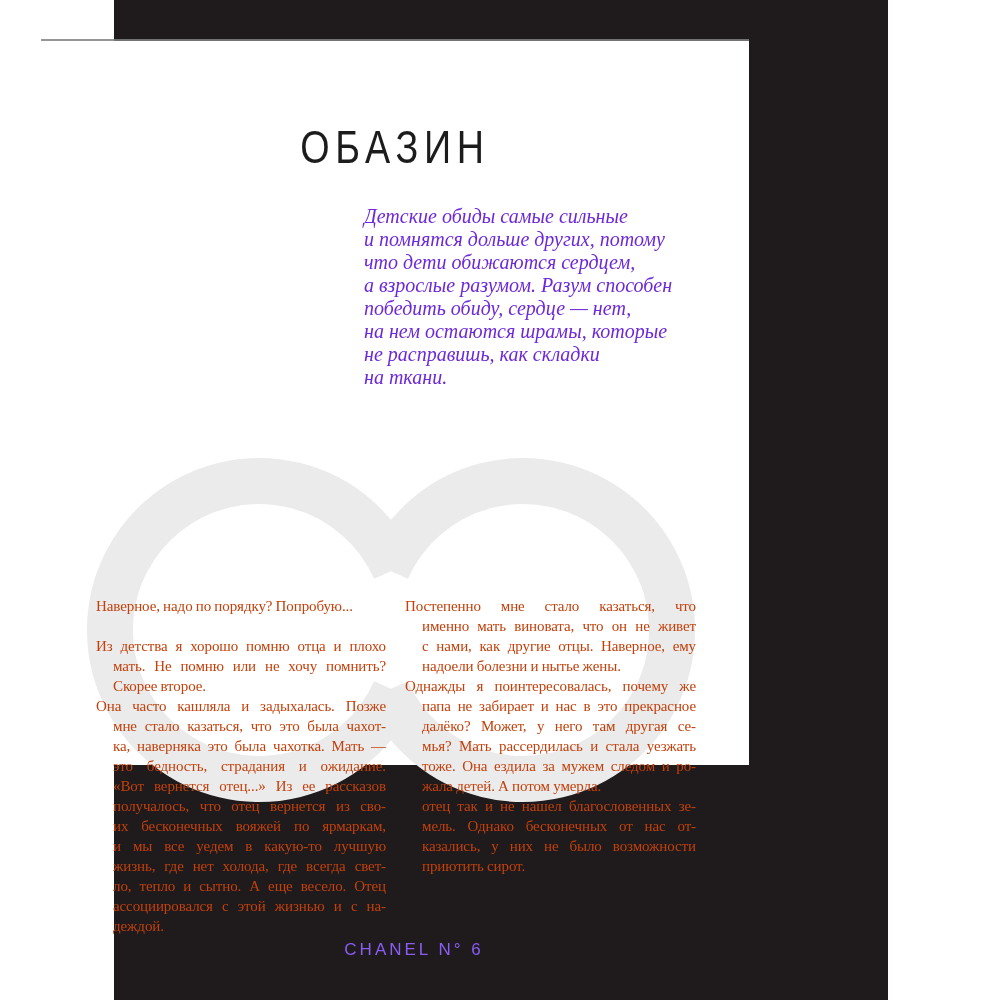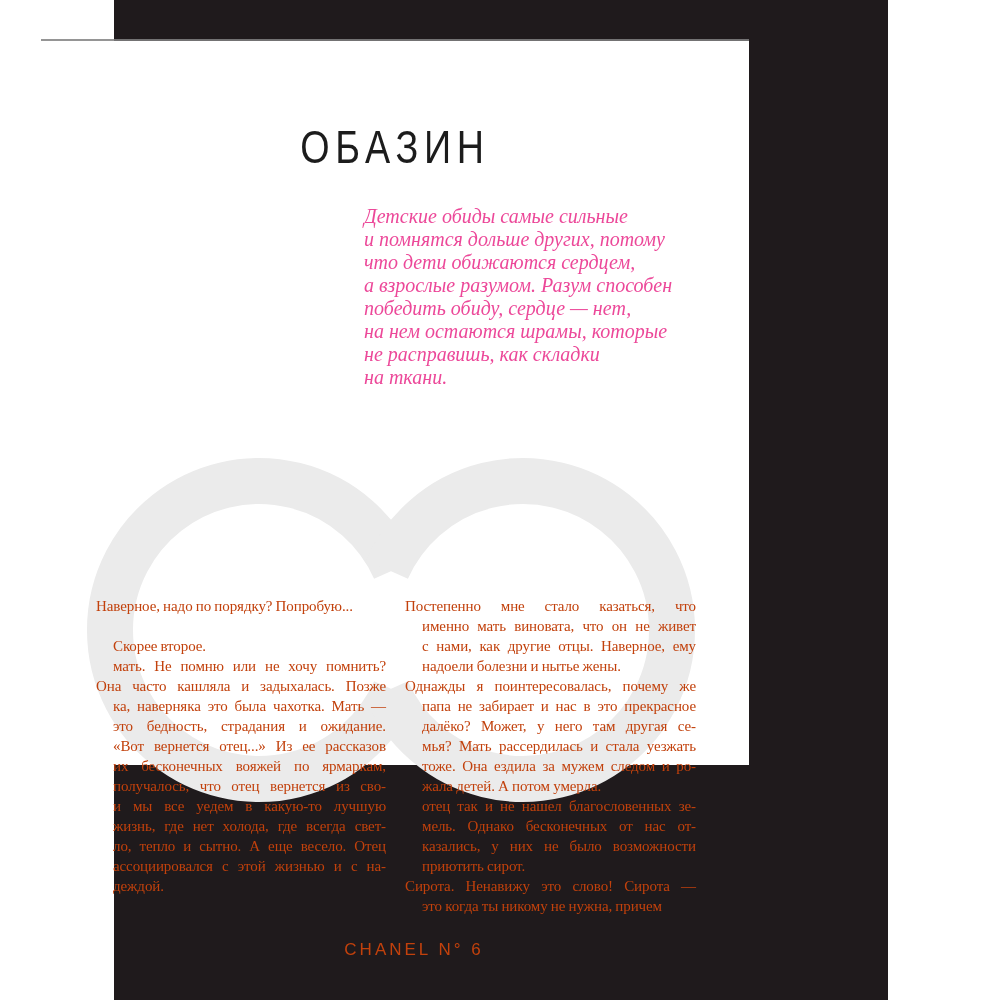--- a/index.html
+++ b/index.html
@@ -44,65 +44,67 @@
     padding-left:17px;
   }
   .line.first { padding-left:0; }
   .line.end { text-align-last:left; }
   .para.gap-after { margin-bottom:20px; }
   .footer {
     position:absolute; top:900px; left:50%;
     transform:translateX(calc(-50% + 19px));
     font-family:"Liberation Sans", sans-serif;
     font-size:17px; line-height:17px; letter-spacing:3px;
-    color:#c2410c; white-space:nowrap;
+    color:#8b5cf6; white-space:nowrap;
   }
 </style>
 </head>
 <body>
 
 <div class="cover"></div>
 
 <div class="page">
 
   <svg class="watermark" width="708" height="928" viewBox="0 0 708 928" aria-hidden="true">
     <g fill="none" stroke-width="46" stroke-linecap="butt">
       <path class="wm" d="M 354.1 528.4 A 149 149 0 1 0 354.1 649.6" stroke="#ebebeb"></path>
       <path class="wm" d="M 345.9 528.4 A 149 149 0 1 1 345.9 649.6" stroke="#ebebeb"></path>
     </g>
   </svg>
 
   <div class="title">ОБАЗИН</div>
 
-  <div class="epigraph" style="color: #ec4899; font-style: italic;">
+  <div class="epigraph" style="color: #6d28d9; font-style: italic;">
       <div>Детские обиды самые сильные</div>
       <div>и помнятся дольше других, потому</div>
       <div>что дети обижаются сердцем,</div>
       <div>а взрослые разумом. Разум способен</div>
       <div>победить обиду, сердце — нет,</div>
       <div>на нем остаются шрамы, которые</div>
       <div>не расправишь, как складки</div>
       <div>на ткани.</div>
     </div>
 
   <div class="col col-left">
       <div class="para gap-after">
         <div class="line first end">Наверное, надо по порядку? Попробую...</div>
       </div>
       <div class="para">
+        <div class="line first">Из детства я хорошо помню отца и плохо</div>
+        <div class="line">мать. Не помню или не хочу помнить?</div>
         <div class="line end">Скорее второе.</div>
-        <div class="line">мать. Не помню или не хочу помнить?</div>
       </div>
       <div class="para">
         <div class="line first">Она часто кашляла и задыхалась. Позже</div>
+        <div class="line">мне стало казаться, что это была чахот-</div>
         <div class="line">ка, наверняка это была чахотка. Мать —</div>
         <div class="line">это бедность, страдания и ожидание.</div>
         <div class="line">«Вот вернется отец...» Из ее рассказов</div>
+        <div class="line">получалось, что отец вернется из сво-</div>
         <div class="line">их бесконечных вояжей по ярмаркам,</div>
-        <div class="line">получалось, что отец вернется из сво-</div>
         <div class="line">и мы все уедем в какую-то лучшую</div>
         <div class="line">жизнь, где нет холода, где всегда свет-</div>
         <div class="line">ло, тепло и сытно. А еще весело. Отец</div>
         <div class="line">ассоциировался с этой жизнью и с на-</div>
         <div class="line end">деждой.</div>
       </div>
     </div>
   <div class="col col-right">
       <div class="para">
         <div class="line first">Постепенно мне стало казаться, что</div>
@@ -117,21 +119,17 @@
         <div class="line">мья? Мать рассердилась и стала уезжать</div>
         <div class="line">тоже. Она ездила за мужем следом и ро-</div>
         <div class="line end">жала детей. А потом умерла.</div>
       </div>
       <div class="para">
         <div class="line">отец так и не нашел благословенных зе-</div>
         <div class="line">мель. Однако бесконечных от нас от-</div>
         <div class="line">казались, у них не было возможности</div>
         <div class="line end">приютить сирот.</div>
       </div>
-      <div class="para">
-        <div class="line first">Сирота. Ненавижу это слово! Сирота —</div>
-        <div class="line end">это когда ты никому не нужна, причем</div>
-      </div>
     </div>
 
   <div class="footer">CHANEL N° 6</div>
 
 </div>
 
 </body></html>

